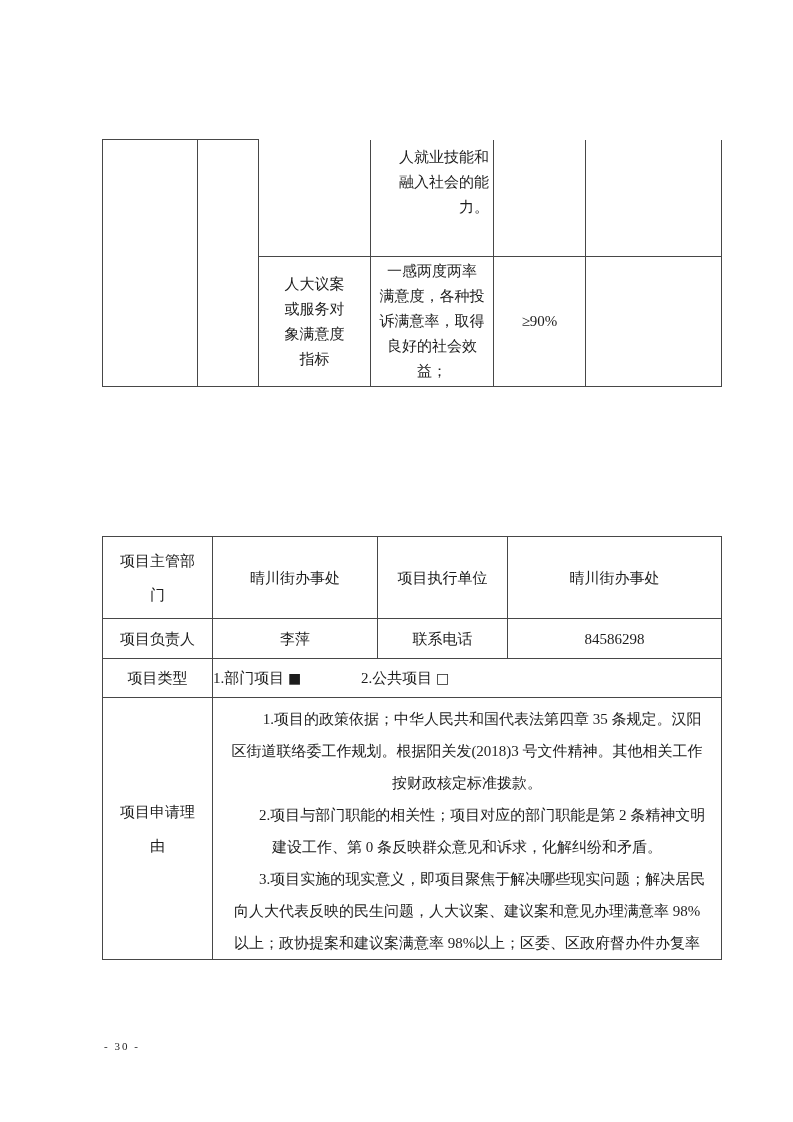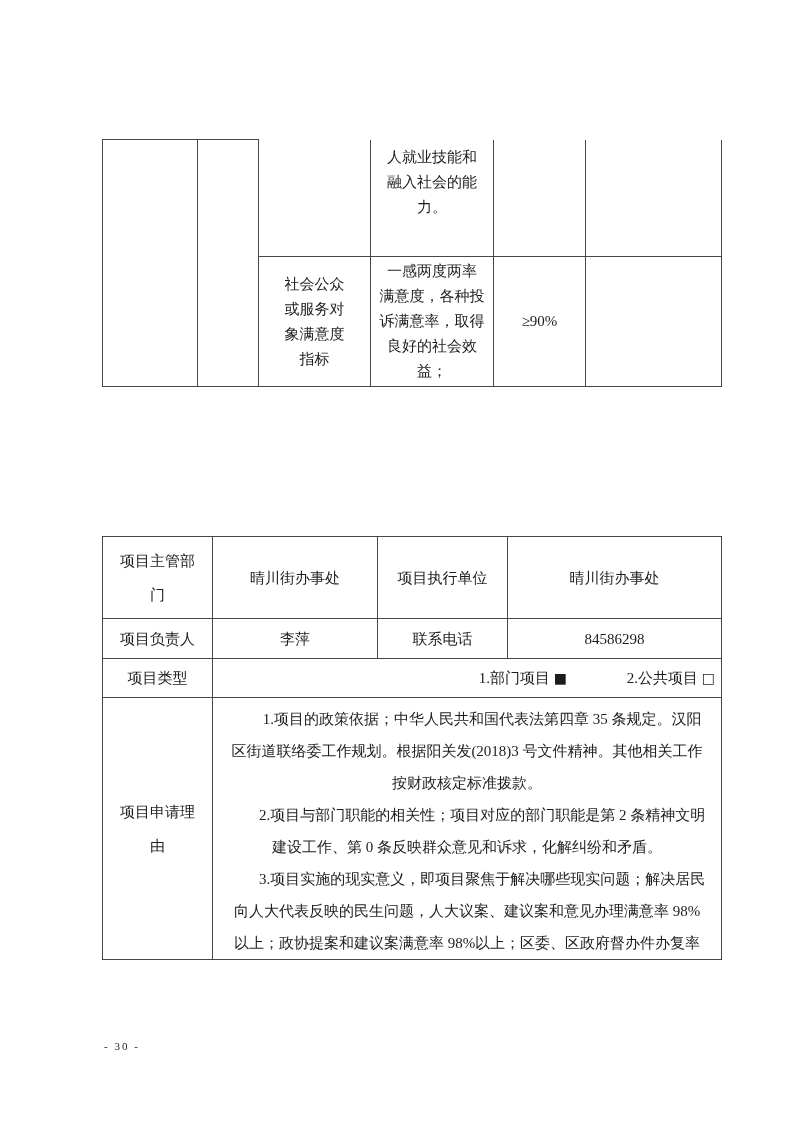--- a/index.html
+++ b/index.html
@@ -19,21 +19,21 @@
     text-align:center;
     padding:2px 6px;
     overflow:hidden;
   }
   .pre{white-space:pre-line;}
 
   
   .carry{position:absolute;left:102px;top:139px;width:619px;}
   .carry td{line-height:25px;}
   .carry .no-top{border-top:none;}
-  .carry .cont-text{vertical-align:top;text-align:center;padding:5px 12px;}
+  .carry .cont-text{vertical-align:top;text-align:right;padding:5px 4px;}
   .carry tr.r1{height:117px;}
   .carry tr.r2{height:121px;}
 
   
   .doc-title{
     position:absolute;left:102px;top:439px;width:619px;
     text-align:center;font-size:23px;font-weight:bold;letter-spacing:1px;
   }
   .unit-note{
     position:absolute;left:102px;top:503px;width:625px;
@@ -42,21 +42,21 @@
 
   
   .form{position:absolute;left:102px;top:536px;width:619px;}
   .form td{line-height:30px;}
   .form tr.fr1{height:32px;}
   .form tr.fr2{height:82px;}
   .form tr.fr3{height:40px;}
   .form tr.fr4{height:38px;}
   .form tr.fr5{height:257px;}
   .form .label{line-height:34px;}
-  .form .type-cell{text-align:right;padding-left:20px;}
+  .form .type-cell{text-align:left;padding-left:0;}
   .form .type-opt2{margin-left:56px;}
   .form .mark{font-family:"DejaVu Sans",sans-serif;font-size:14px;}
   .form .reason-cell{vertical-align:top;text-align:center;padding:5px 9px 0 9px;}
   .form .reason-cell p{
     margin:0;
     text-indent:30px;
     line-height:32px;
     white-space:pre-line;
   }
 
@@ -84,21 +84,21 @@
       <td rowspan="2"></td>
       <td rowspan="2"></td>
       <td class="no-top"></td>
       <td class="no-top cont-text pre">人就业技能和
 融入社会的能
 力。</td>
       <td class="no-top"></td>
       <td class="no-top"></td>
     </tr>
     <tr class="r2">
-      <td class="pre">社会公众
+      <td class="pre">人大议案
 或服务对
 象满意度
 指标</td>
       <td class="pre">一感两度两率
 满意度，各种投
 诉满意率，取得
 良好的社会效
 益；</td>
       <td>≥90%</td>
       <td></td>

